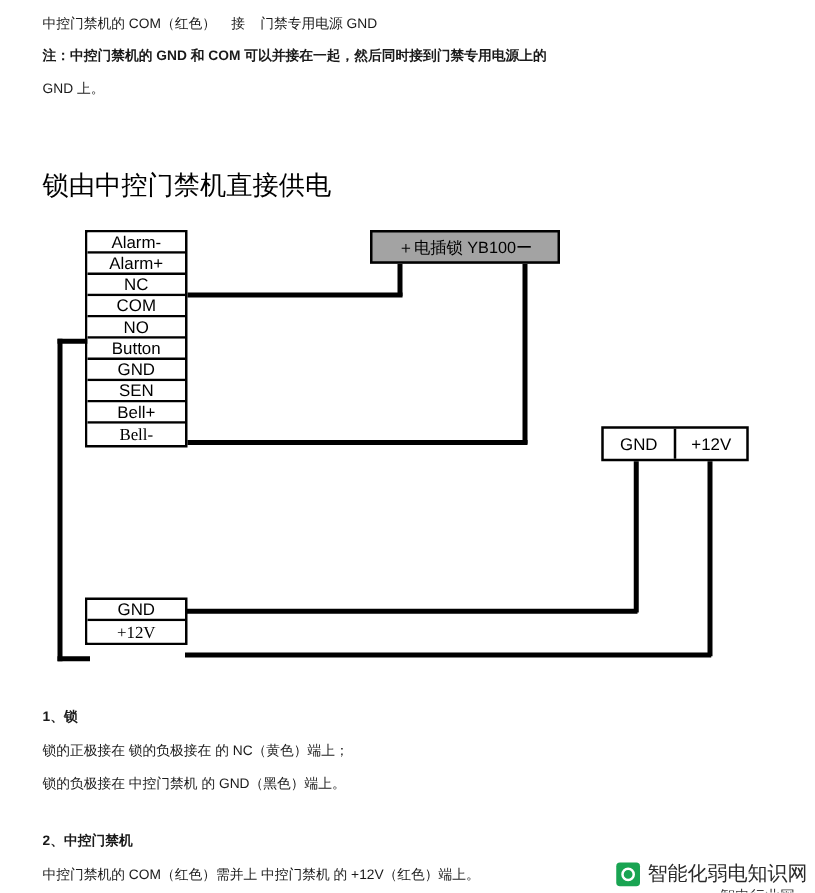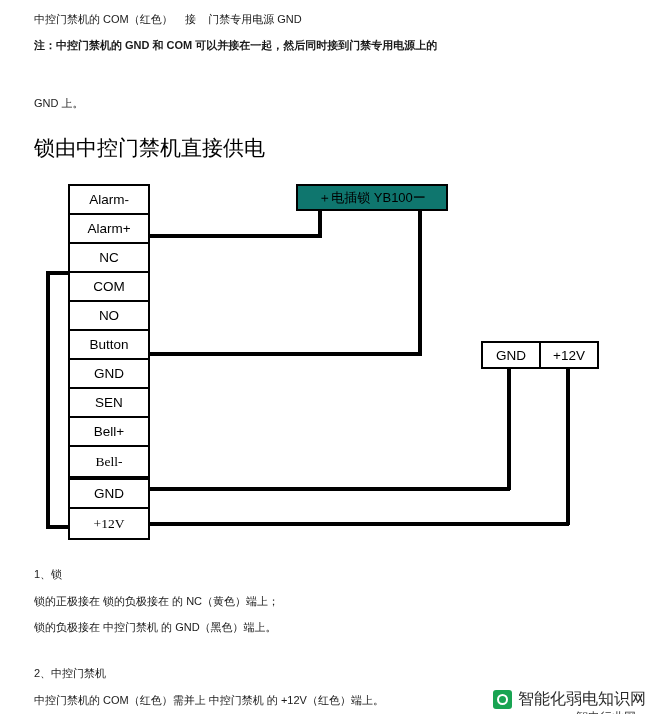--- a/index.html
+++ b/index.html
@@ -28,33 +28,33 @@
     white-space: pre;
   }
   .heading {
     position: absolute;
     font-size: 21px;
     font-weight: normal;
     color: #000;
     white-space: pre;
   }
   .bold {
-    font-weight: normal;
+    font-weight: bold;
   }
   
   .term-stack {
     position: absolute;
     left: 68px;
     top: 184px;
     width: 82px;
     border: 2px solid #000;
     box-sizing: border-box;
   }
   .term {
-    height: 29px;
+    height: 17px;
     box-sizing: border-box;
     border-bottom: 2px solid #000;
     display: flex;
     align-items: center;
     justify-content: center;
     font-size: 13.5px;
     background: #fff;
   }
   .term:last-child {
     border-bottom: none;
@@ -77,21 +77,21 @@
     left: 296px;
     top: 184px;
     width: 152px;
     height: 27px;
     border: 2px solid #000;
     box-sizing: border-box;
     display: flex;
     align-items: center;
     justify-content: center;
     font-size: 13px;
-    background: #0f766e;
+    background: #a3a3a3;
     white-space: pre;
   }
   
   .supply {
     position: absolute;
     left: 481px;
     top: 341px;
     width: 118px;
     height: 28px;
     border: 2px solid #000;
@@ -154,21 +154,21 @@
     white-space: pre;
   }
 </style>
 </head>
 <body>
 
 <div class="page">
 
   <div class="txt" style="left:34px; top:8px;">中控门禁机的 COM（红色）    接    门禁专用电源 GND</div>
   <div class="txt" style="left:34px; top:34px;font-weight:bold;">注：中控门禁机的 GND 和 COM 可以并接在一起，然后同时接到门禁专用电源上的</div>
-  <div class="txt" style="left:34px; top:60px;margin-top:32px;">GND 上。</div>
+  <div class="txt" style="left:34px; top:60px;">GND 上。</div>
 
   <div class="heading" style="left:34px; top:134px;">锁由中控门禁机直接供电</div>
 
   <div class="wire" style="left:150px; top:234px; width:172px; height:4px;"></div>
   <div class="wire" style="left:318px; top:211px; width:4px; height:26px;"></div>
 
   <div class="wire" style="left:418px; top:211px; width:4px; height:144px;"></div>
   <div class="wire" style="left:150px; top:352px; width:272px; height:4px;"></div>
 
   <div class="wire" style="left:46px; top:271px; width:26px; height:4px;"></div>

